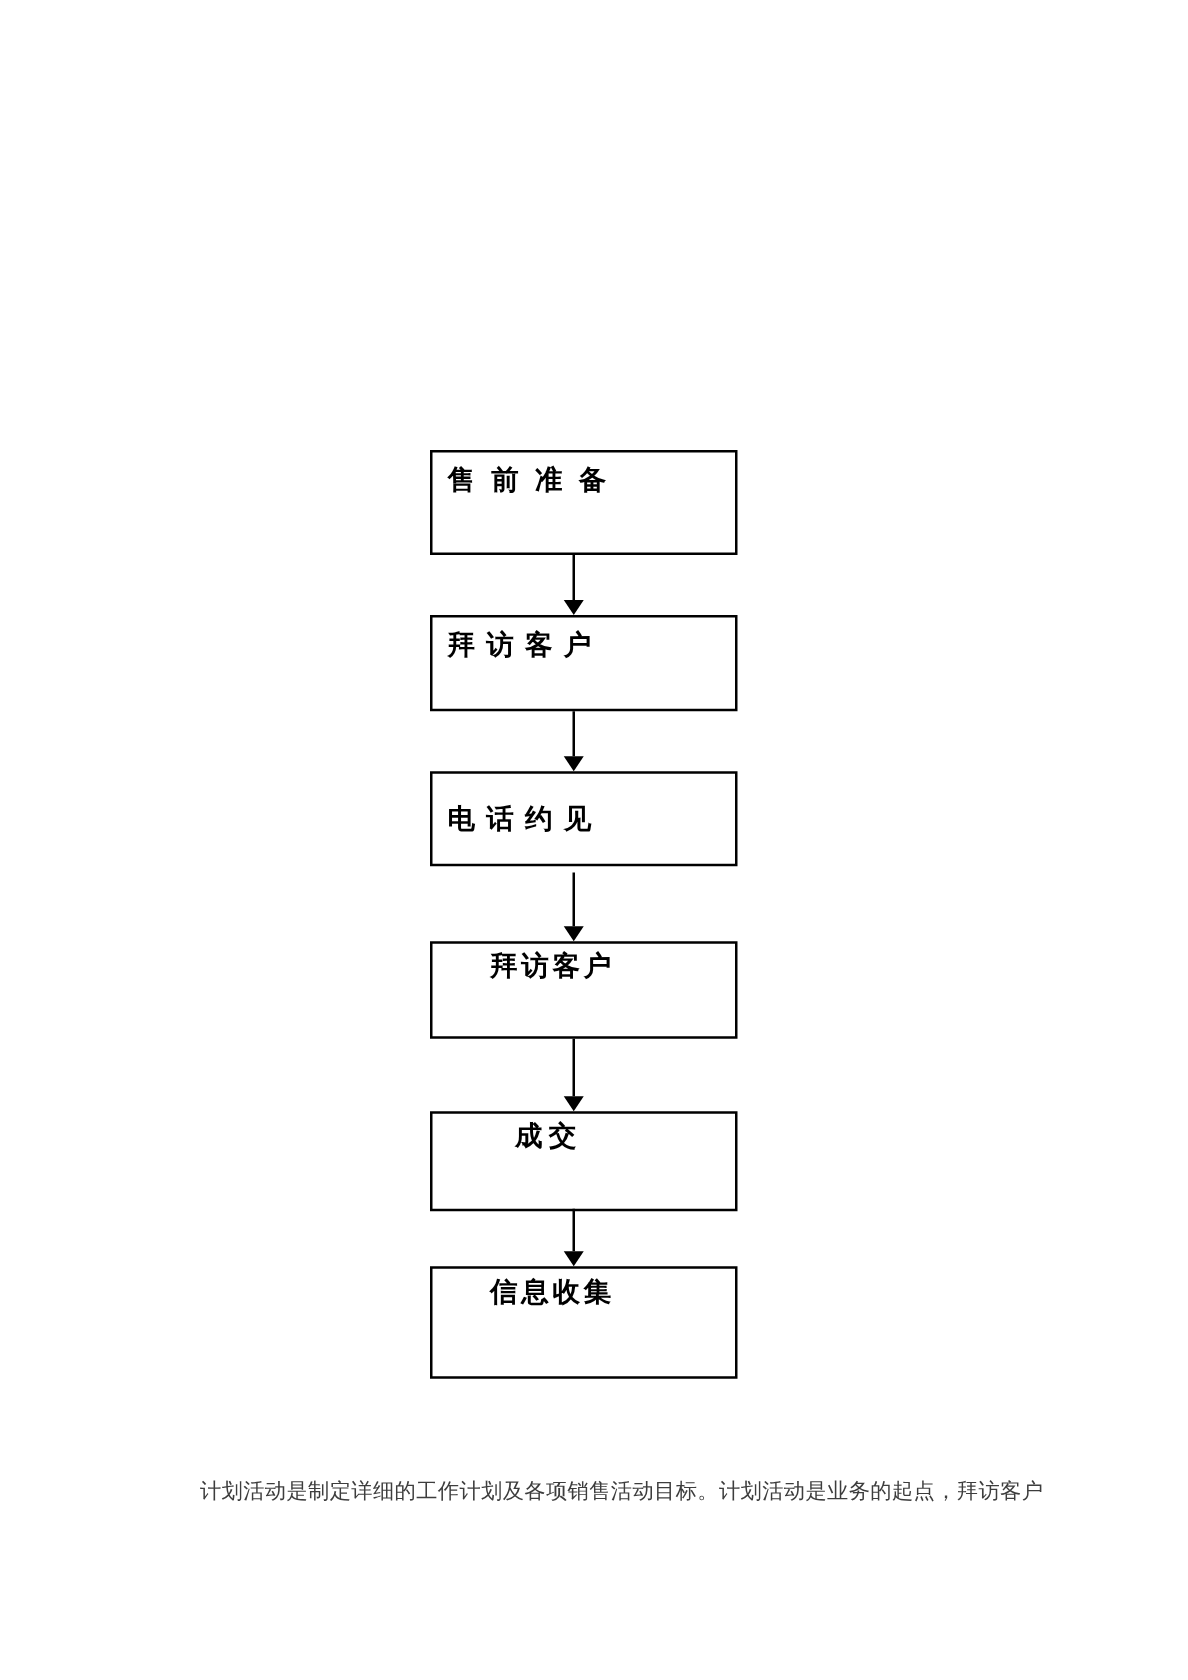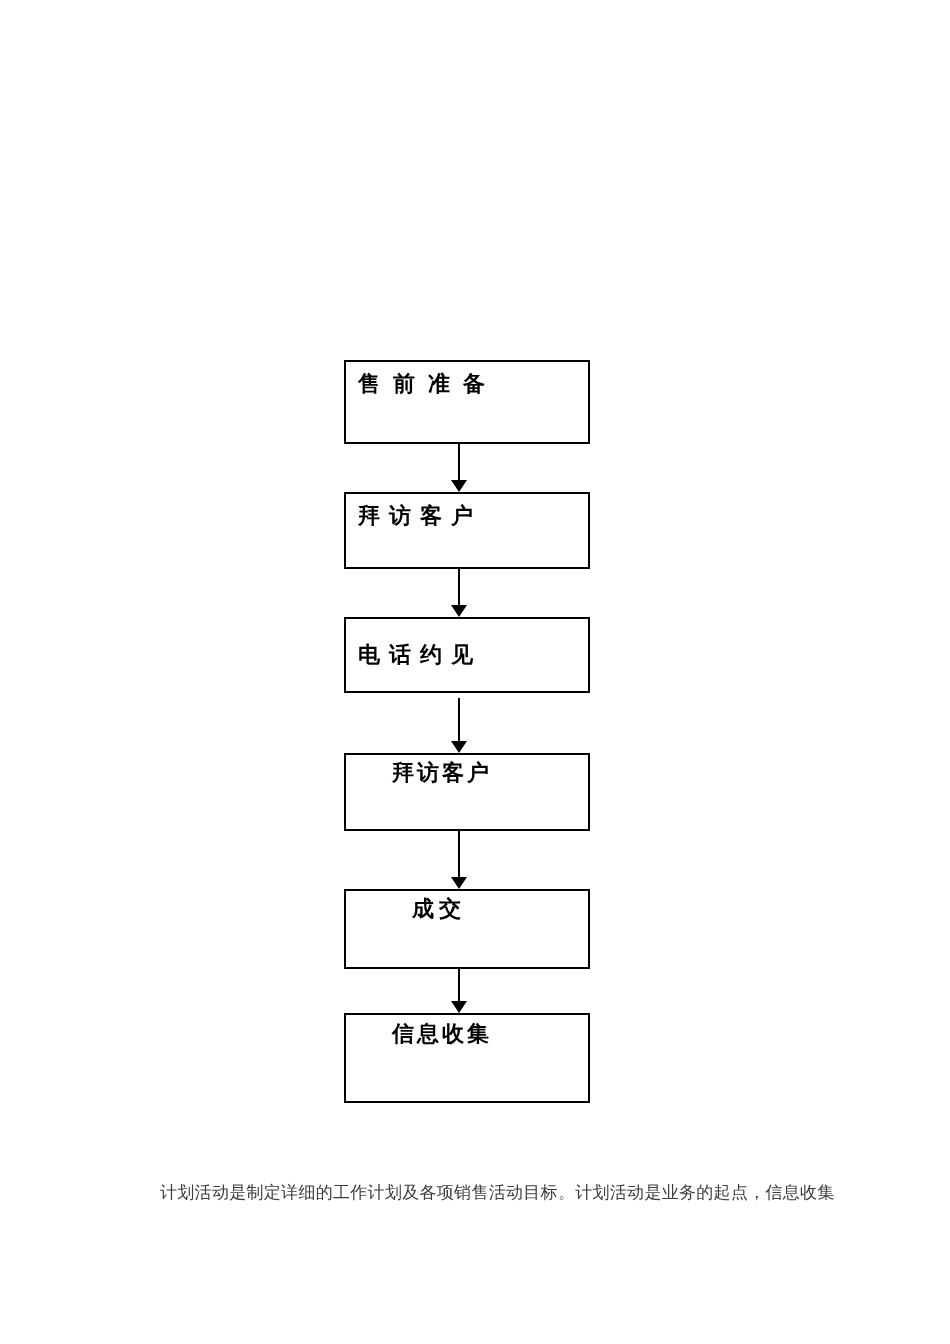--- a/index.html
+++ b/index.html
@@ -138,15 +138,15 @@
       <span class="line"></span>
       <span class="arrowhead"></span>
     </div>
 
     <div class="flow-box box-5">
       <span>信息收集</span>
     </div>
 
   </div>
 
-  <p class="footer-text">计划活动是制定详细的工作计划及各项销售活动目标。计划活动是业务的起点，信息收集</p>
+  <p class="footer-text">计划活动是制定详细的工作计划及各项销售活动目标。计划活动是业务的起点，拜访客户</p>
 
 </div>
 
 </body></html>

